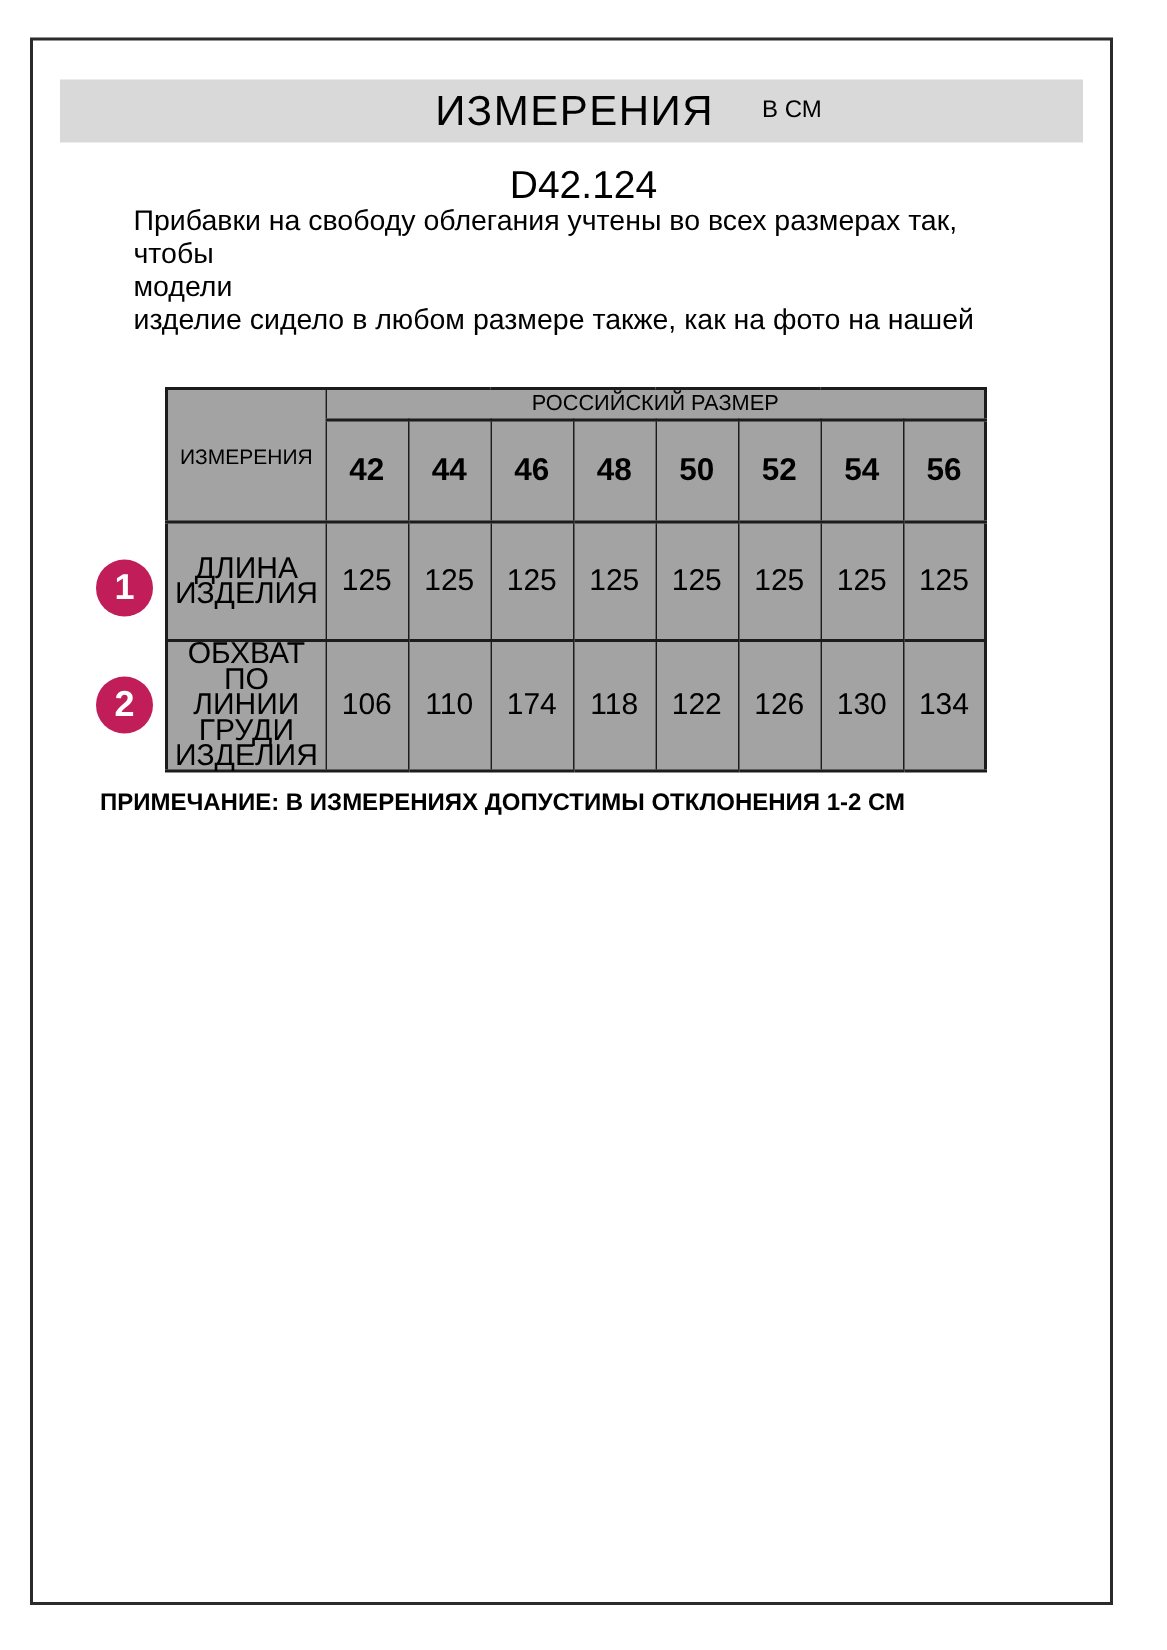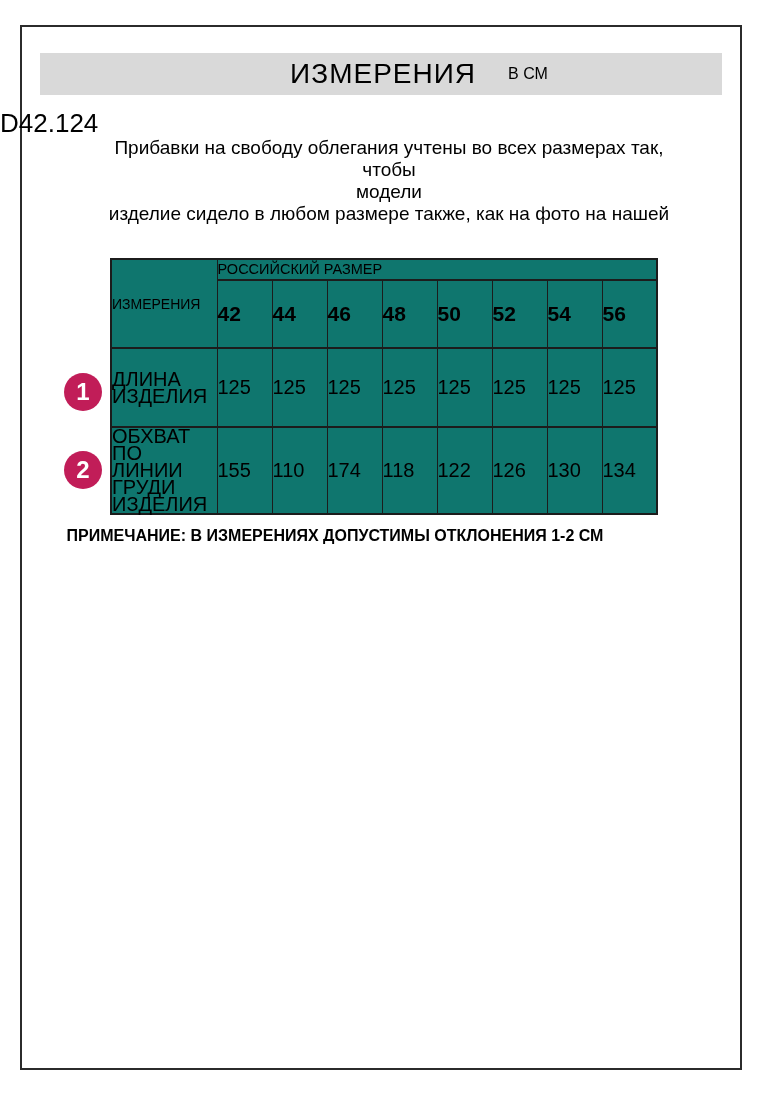--- a/index.html
+++ b/index.html
@@ -26,36 +26,36 @@
     background:var(--header-bar);
     display:flex;align-items:center;justify-content:center;
     padding-left:76px;
     white-space:nowrap;
   }
   .header-bar .t1{font-size:28px;font-weight:400;letter-spacing:1px;}
   .header-bar .t2{font-size:28px;font-weight:700;letter-spacing:1px;margin-left:40px;}
   .header-bar .t3{font-size:16px;font-weight:400;margin-left:32px;}
   .model{
     position:absolute;left:0;top:108px;width:778px;
-    text-align:left;font-size:26px;font-weight:400;
+    text-align:center;font-size:26px;font-weight:400;
   }
   .desc{
     position:absolute;left:89px;top:137px;width:600px;
-    text-align:center;font-size:19px;line-height:22px;font-weight:400;
+    text-align:left;font-size:19px;line-height:22px;font-weight:400;
   }
   table.size-table{
     position:absolute;left:110px;top:258px;width:548px;
     border-collapse:collapse;table-layout:fixed;
     border:2px solid #1c1c1c;
   }
   table.size-table td{
     border-style:solid;border-color:#1c1c1c;
     border-width:2px 1.5px;
-    vertical-align:middle;
-    background:#0f766e;
+    text-align:center;vertical-align:middle;
+    background:#a3a3a3;
   }
   td.c-meas{font-size:14px;}
   td.c-group{font-size:14.5px;height:19px;line-height:17px;padding:1px 0;}
   tr.sizes-row td{height:68px;font-size:21px;font-weight:700;}
   td.c-label{font-size:13px;line-height:17px;padding:0 0;}
   tr.data-row td{font-size:20px;font-weight:400;}
   tr.data-row-1 td{height:79px;}
   tr.data-row-2 td{height:77px;}
   .marker{
     position:absolute;width:38px;height:38px;border-radius:50%;
@@ -126,21 +126,21 @@
         <td>125</td>
         <td>125</td>
         <td>125</td>
         <td>125</td>
         <td>125</td>
         <td>125</td>
         <td>125</td>
       </tr>
       <tr class="data-row data-row-2">
         <td class="c-label">ОБХВАТ ПО ЛИНИИ ГРУДИ ИЗДЕЛИЯ</td>
-        <td>155</td>
+        <td>106</td>
         <td>110</td>
         <td>174</td>
         <td>118</td>
         <td>122</td>
         <td>126</td>
         <td>130</td>
         <td>134</td>
       </tr>
     </tbody>
   </table>

